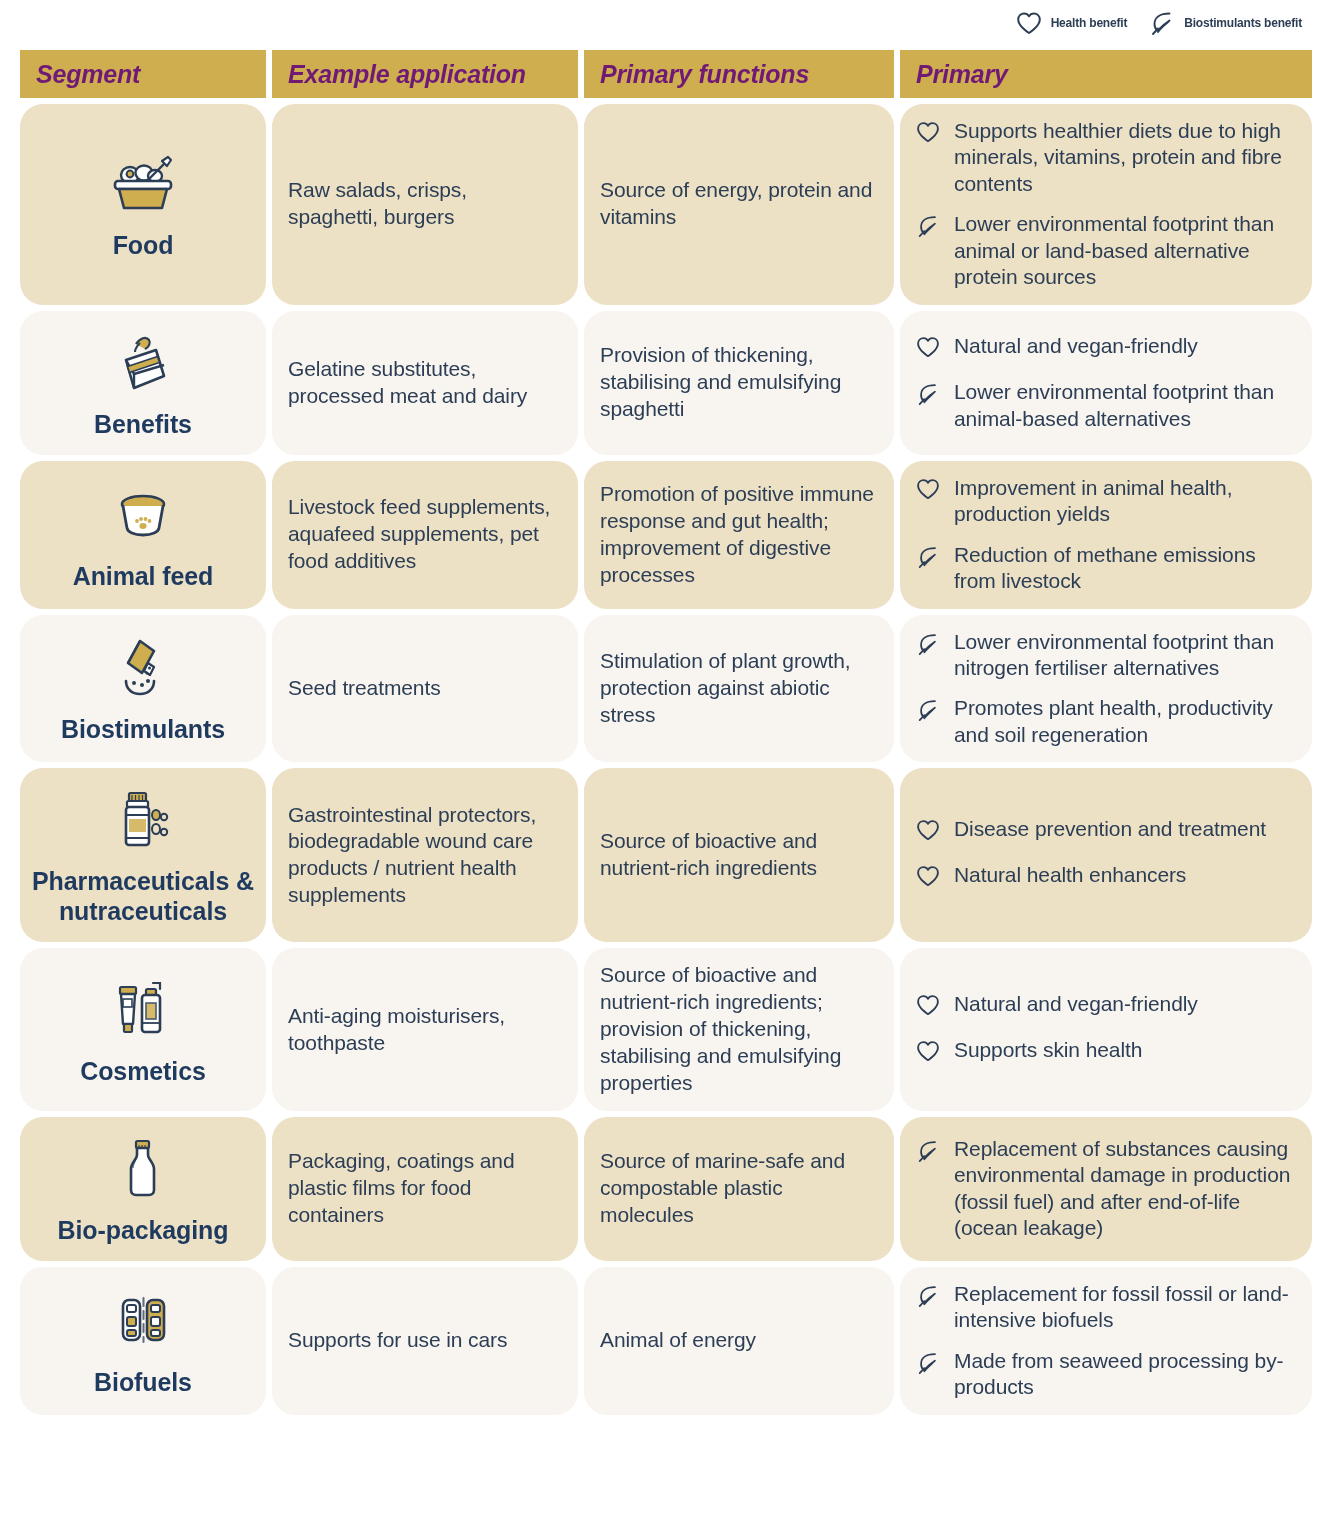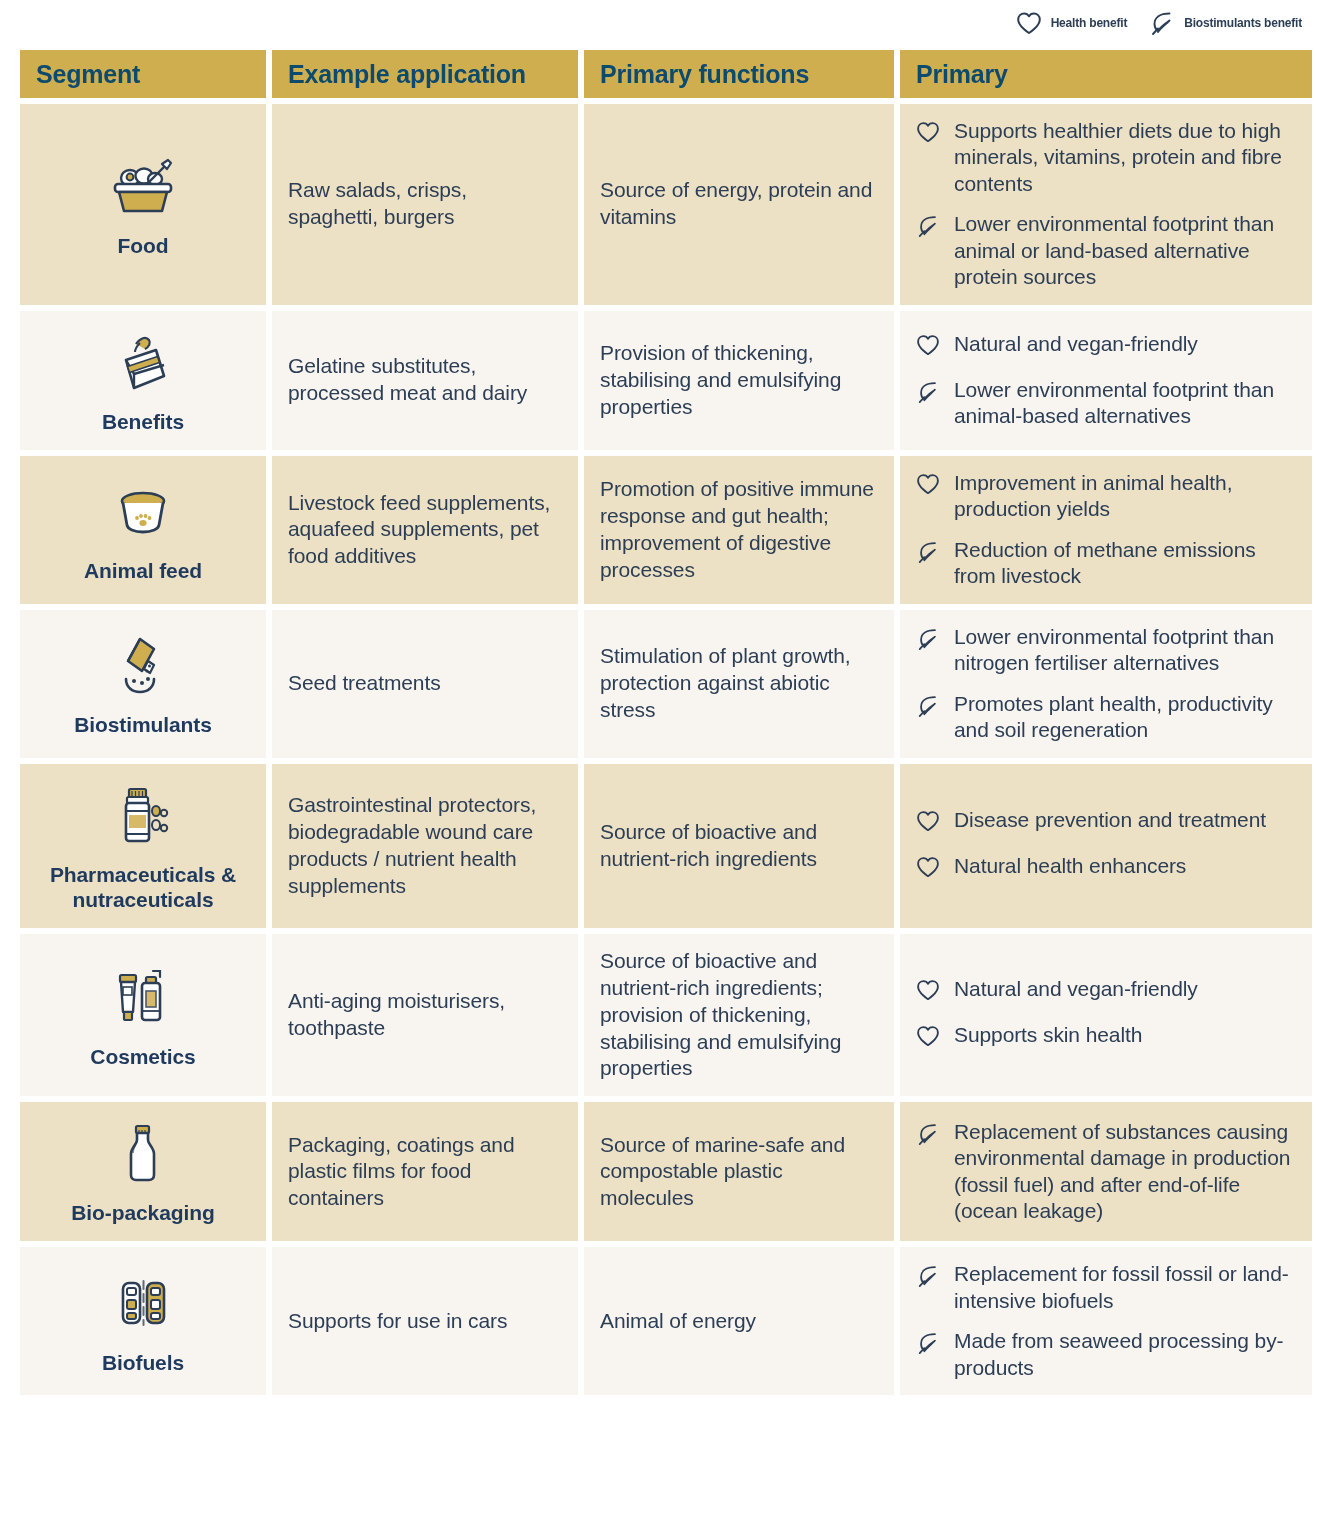--- a/index.html
+++ b/index.html
@@ -16,30 +16,30 @@
   }
   .legend-item { display: flex; align-items: center; gap: 9px; }
   .legend-label { font-size: 12px; font-weight: bold; color: #2c3e55; letter-spacing: -0.2px; }
   .ico { display: inline-block; line-height: 0; }
   table.tbl { width: 1300px; margin-left: 14px; border-collapse: separate; border-spacing: 6px 6px; table-layout: fixed; }
   col.c1 { width: 246px; }
   col.c2 { width: 306px; }
   col.c3 { width: 310px; }
   col.c4 { width: 412px; }
   thead th {
-    background: #cfae4f; color: #0c4a6e;
+    background: #cfae4f; color: #701a75;
     font-size: 25px; font-weight: bold; letter-spacing: -0.2px;
-    text-align: left; padding: 2px 16px; height: 48px; vertical-align: middle;
+    text-align: left; padding: 2px 16px; height: 48px; vertical-align: middle; font-style: italic;
   }
-  tbody td { vertical-align: middle; padding: 14px 16px; font-size: 21px; line-height: 1.28; letter-spacing: -0.1px; }
+  tbody td { vertical-align: middle; padding: 14px 16px; font-size: 21px; line-height: 1.28; letter-spacing: -0.1px; border-radius: 23px; }
   tr.alt-a td { background: #ece0c5; }
   tr.alt-b td { background: #f8f4ef; }
   td.seg { text-align: center; vertical-align: middle; padding: 16px 8px; }
   .seg-icon { height: 72px; display: flex; align-items: center; justify-content: center; margin-bottom: 10px; }
-  .seg-label { font-size: 21px; font-weight: bold; color: #1f3a5f; line-height: 1.2; }
+  .seg-label { font-size: 25px; font-weight: bold; color: #1f3a5f; line-height: 1.2; }
   .benefits { display: flex; flex-direction: column; justify-content: center; gap: 14px; }
   .benefit { display: flex; align-items: flex-start; gap: 12px; }
   .benefit .bico { flex: 0 0 26px; padding-top: 3px; }
   .benefit .btxt { font-size: 21px; line-height: 1.26; }
   .cell-txt { display: block; }
 </style>
 </head>
 <body>
 
 <div class="legend">
@@ -129,21 +129,21 @@
     <path d="M21.5 36.5l30-10 2 6-30 10z" fill="#cfae4f" stroke="#2c3e55" stroke-width="1.6"></path>
     <path d="M28 44v14" fill="none" stroke="#2c3e55" stroke-width="2.4"></path>
   </svg>
           </div>
           <div class="seg-label">Benefits</div>
         </td>
         <td>
           <span class="cell-txt">Gelatine substitutes, processed meat and dairy</span>
         </td>
         <td>
-          <span class="cell-txt">Provision of thickening, stabilising and emulsifying properties</span>
+          <span class="cell-txt">Provision of thickening, stabilising and emulsifying spaghetti</span>
         </td>
         <td>
           <div class="benefits">
             <div class="benefit">
               <span class="bico"><svg width="24" height="22" viewBox="0 0 26 24">
                   <path d="M13 22C13 22 2.2 15.2 2.2 8.4 2.2 4.9 4.9 2.4 8.1 2.4c2.1 0 3.9 1.1 4.9 2.9 1-1.8 2.8-2.9 4.9-2.9 3.2 0 5.9 2.5 5.9 6C23.8 15.2 13 22 13 22z" fill="none" stroke="#2c3e55" stroke-width="2" stroke-linejoin="round"></path>
                 </svg></span>
               <span class="btxt">Natural and vegan-friendly</span>
             </div>
             <div class="benefit">

